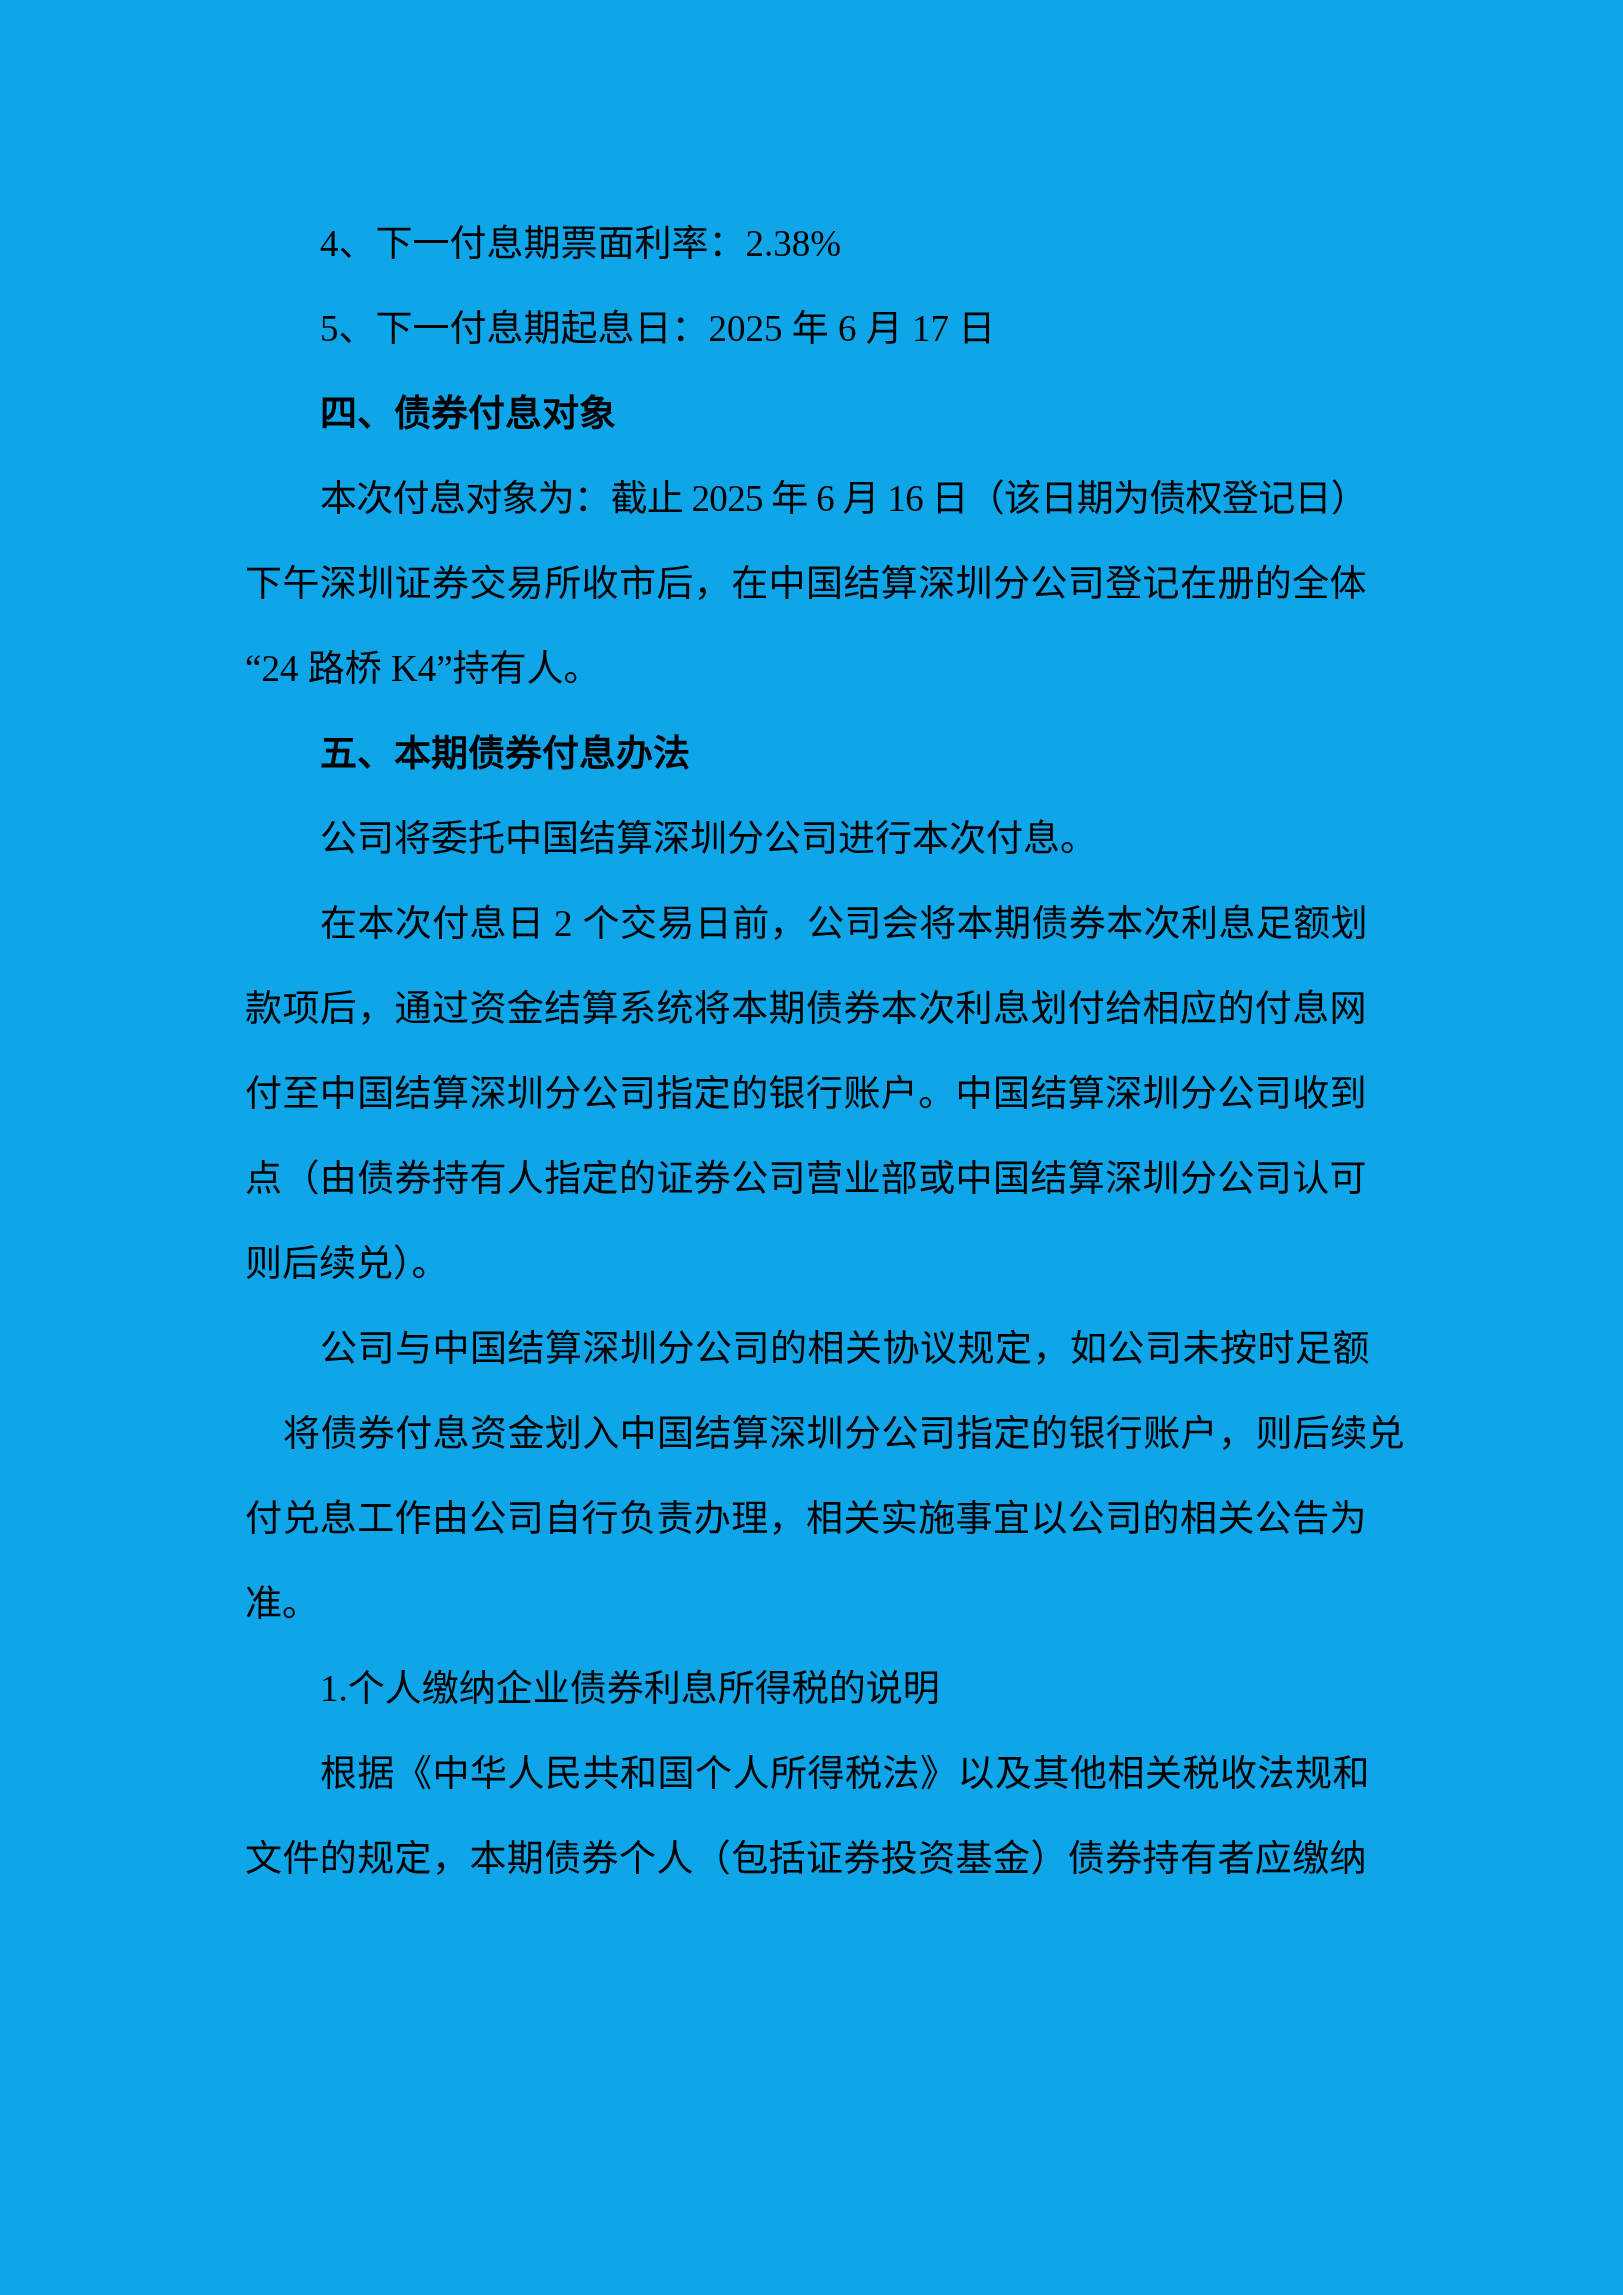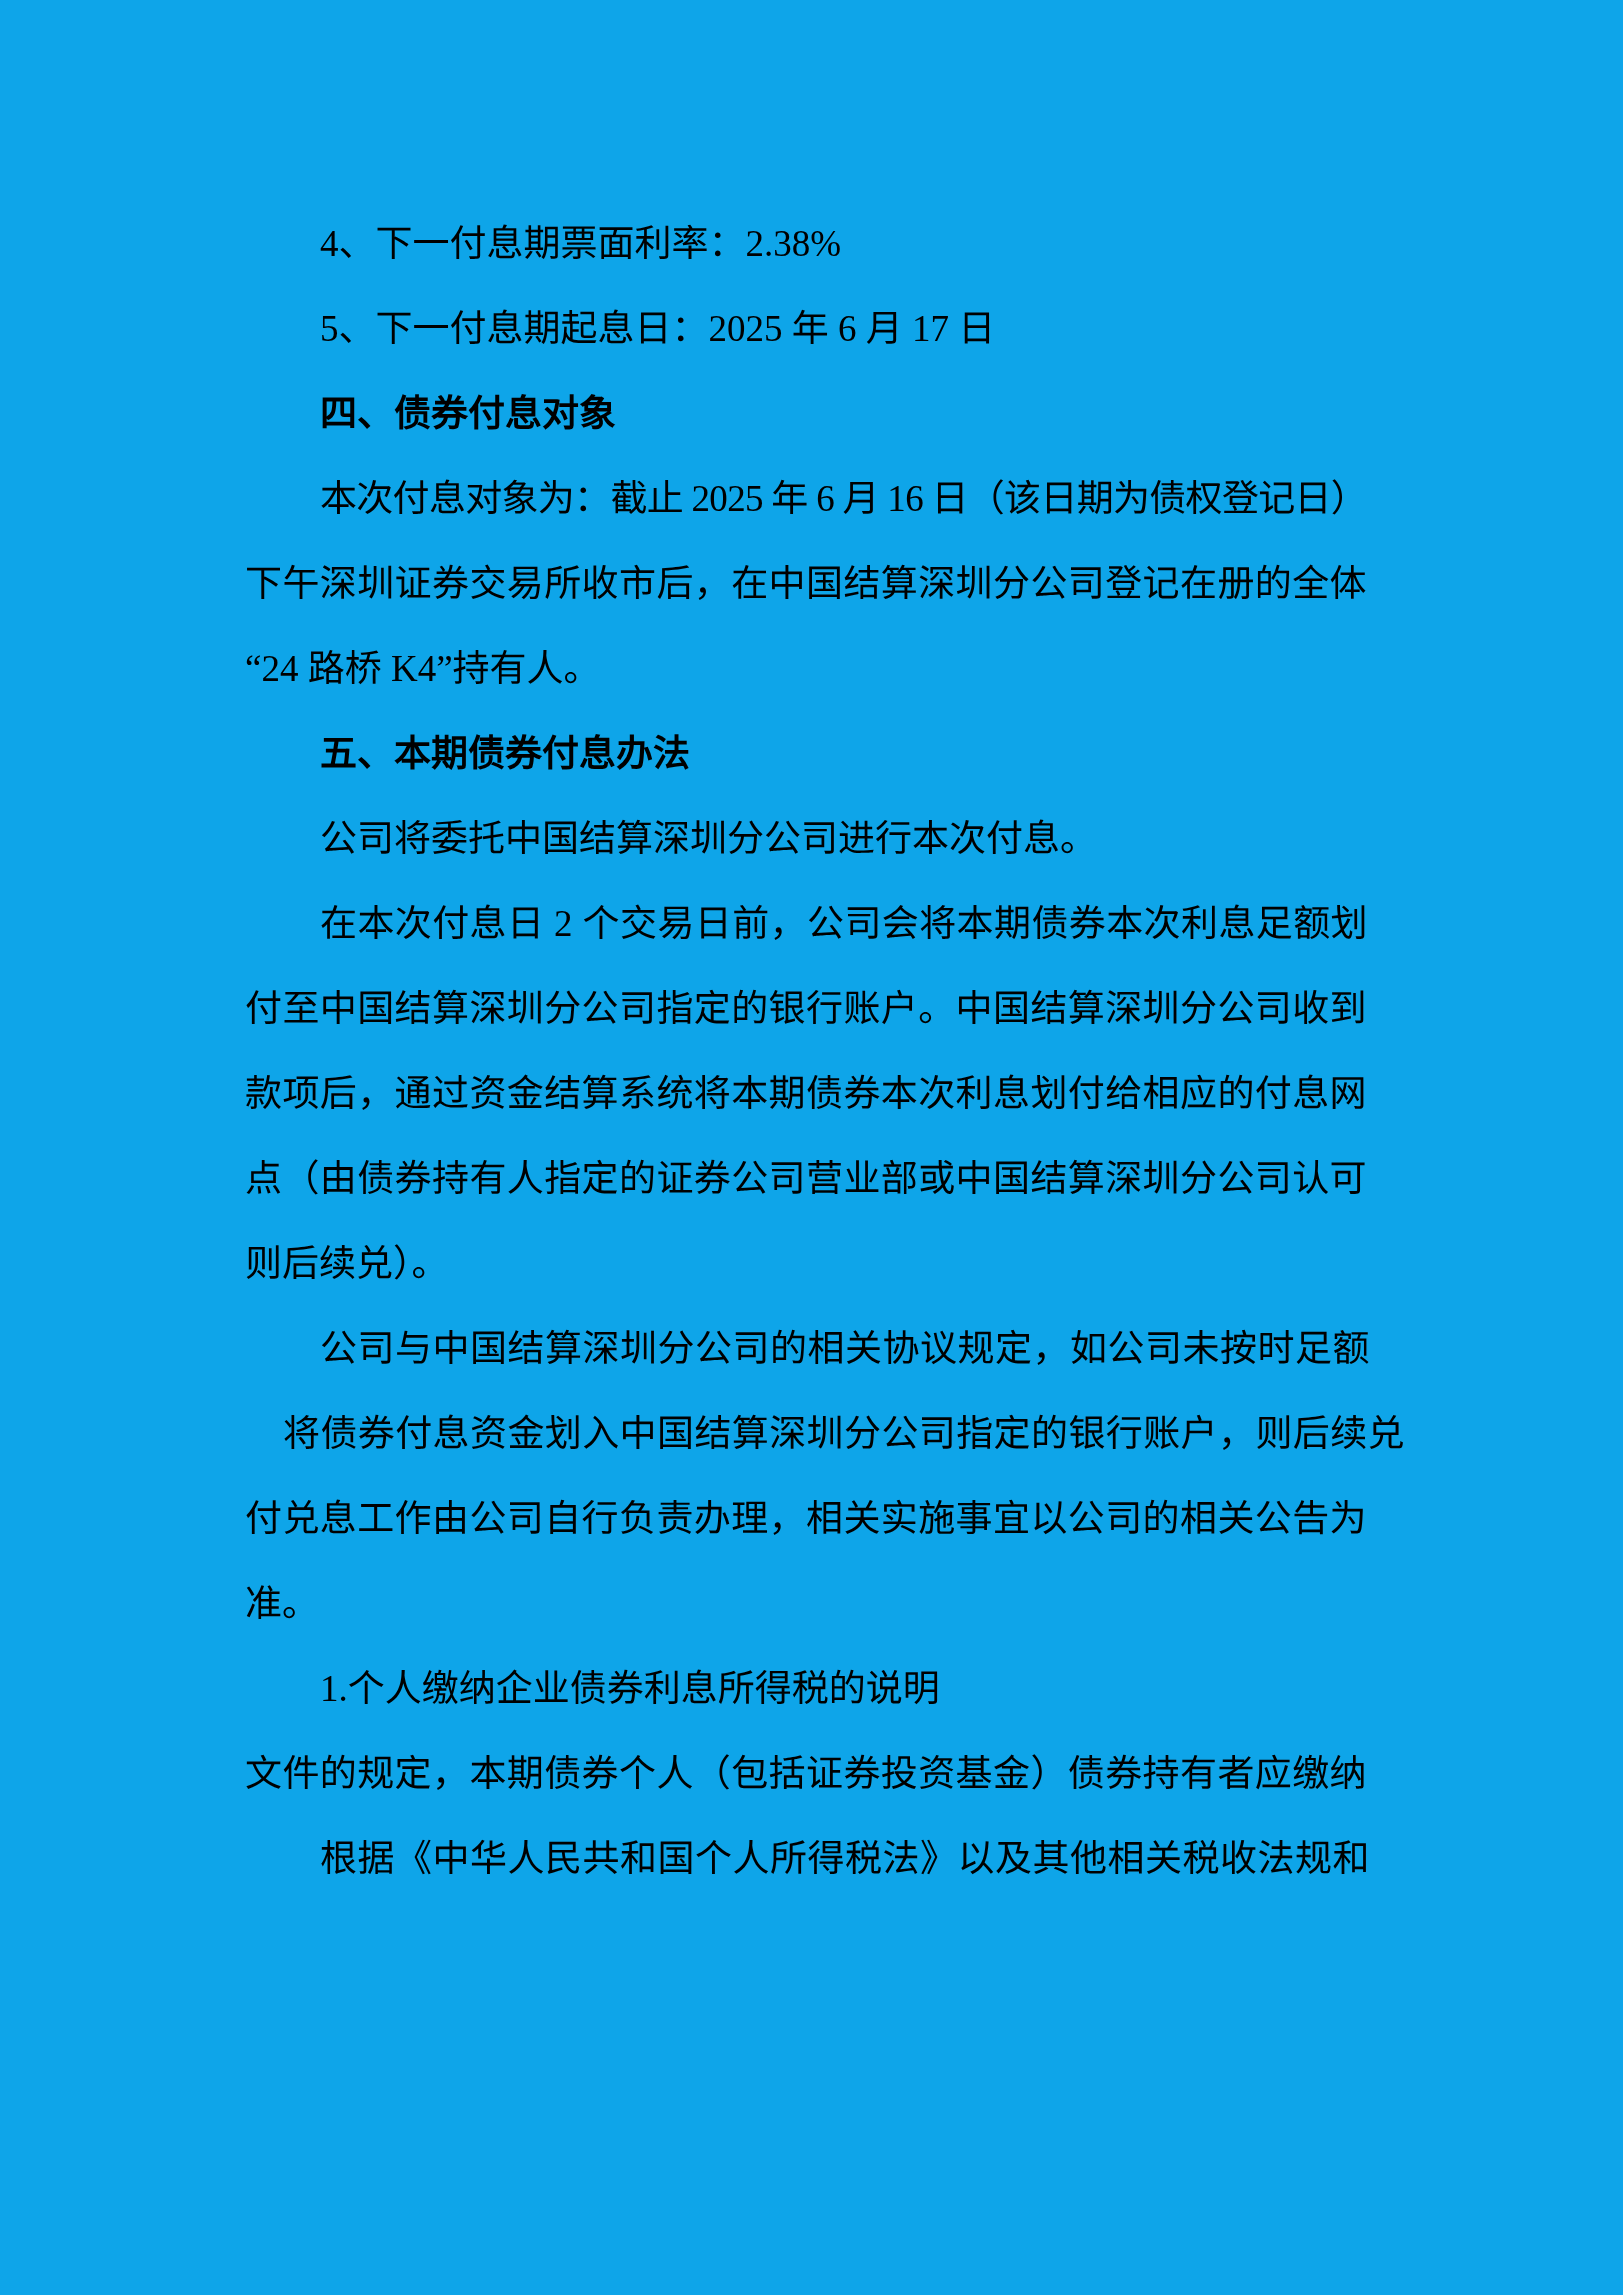--- a/index.html
+++ b/index.html
@@ -40,26 +40,26 @@
   <div class="content" id="content">
       <div class="line indent"><span class="txt">4、下一付息期票面利率：2.38%</span></div>
       <div class="line indent"><span class="txt">5、下一付息期起息日：2025 年 6 月 17 日</span></div>
       <div class="line indent bold"><span class="txt">四、债券付息对象</span></div>
       <div class="line indent fill" style="letter-spacing: -0.7px;"><span class="txt">本次付息对象为：截止 2025 年 6 月 16 日（该日期为债权登记日）</span></div>
       <div class="line fill" style="letter-spacing: 0.4px;"><span class="txt">下午深圳证券交易所收市后，在中国结算深圳分公司登记在册的全体</span></div>
       <div class="line"><span class="txt">“24 路桥 K4”持有人。</span></div>
       <div class="line indent bold"><span class="txt">五、本期债券付息办法</span></div>
       <div class="line indent"><span class="txt">公司将委托中国结算深圳分公司进行本次付息。</span></div>
       <div class="line indent fill" style="letter-spacing: 0.4px;"><span class="txt">在本次付息日 2 个交易日前，公司会将本期债券本次利息足额划</span></div>
+      <div class="line fill" style="letter-spacing: 0.4px;"><span class="txt">款项后，通过资金结算系统将本期债券本次利息划付给相应的付息网</span></div>
       <div class="line fill" style="letter-spacing: 0.4px;"><span class="txt">付至中国结算深圳分公司指定的银行账户。中国结算深圳分公司收到</span></div>
-      <div class="line fill" style="letter-spacing: 0.4px;"><span class="txt">款项后，通过资金结算系统将本期债券本次利息划付给相应的付息网</span></div>
       <div class="line fill" style="letter-spacing: 0.4px;"><span class="txt">点（由债券持有人指定的证券公司营业部或中国结算深圳分公司认可</span></div>
       <div class="line"><span class="txt">则后续兑）。</span></div>
       <div class="line indent fill" style="letter-spacing: 0.5px;"><span class="txt">公司与中国结算深圳分公司的相关协议规定，如公司未按时足额</span></div>
       <div class="line fill" style="letter-spacing: 0.4px; margin-left: 38px;"><span class="txt">将债券付息资金划入中国结算深圳分公司指定的银行账户，则后续兑</span></div>
       <div class="line fill" style="letter-spacing: 0.4px;"><span class="txt">付兑息工作由公司自行负责办理，相关实施事宜以公司的相关公告为</span></div>
       <div class="line"><span class="txt">准。</span></div>
       <div class="line indent"><span class="txt">1.个人缴纳企业债券利息所得税的说明</span></div>
+      <div class="line indent fill" style="letter-spacing: 0.5px;"><span class="txt">根据《中华人民共和国个人所得税法》以及其他相关税收法规和</span></div>
       <div class="line fill" style="letter-spacing: 0.4px;"><span class="txt">文件的规定，本期债券个人（包括证券投资基金）债券持有者应缴纳</span></div>
-      <div class="line indent fill" style="letter-spacing: 0.5px;"><span class="txt">根据《中华人民共和国个人所得税法》以及其他相关税收法规和</span></div>
     </div>
 </div>
 
 
 </body></html>

